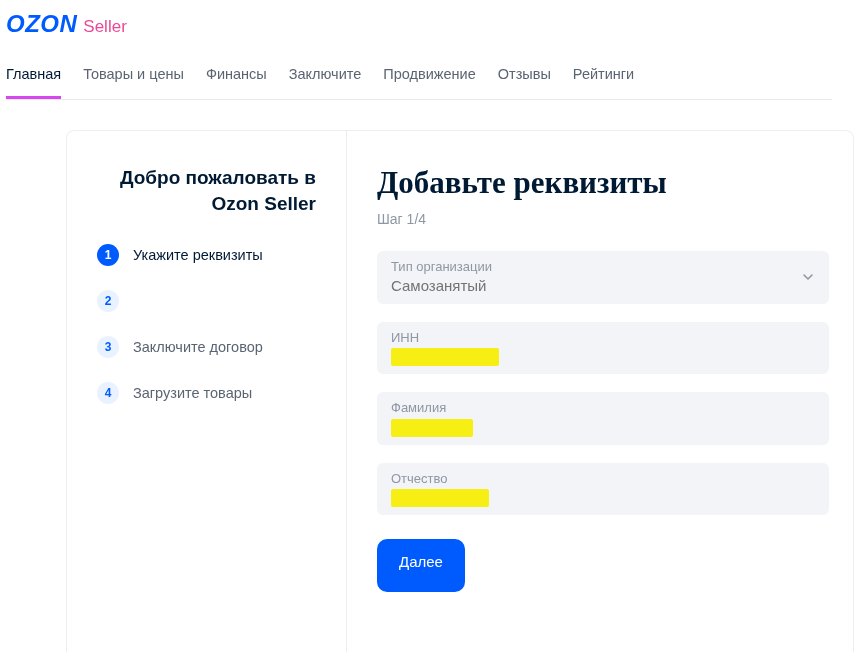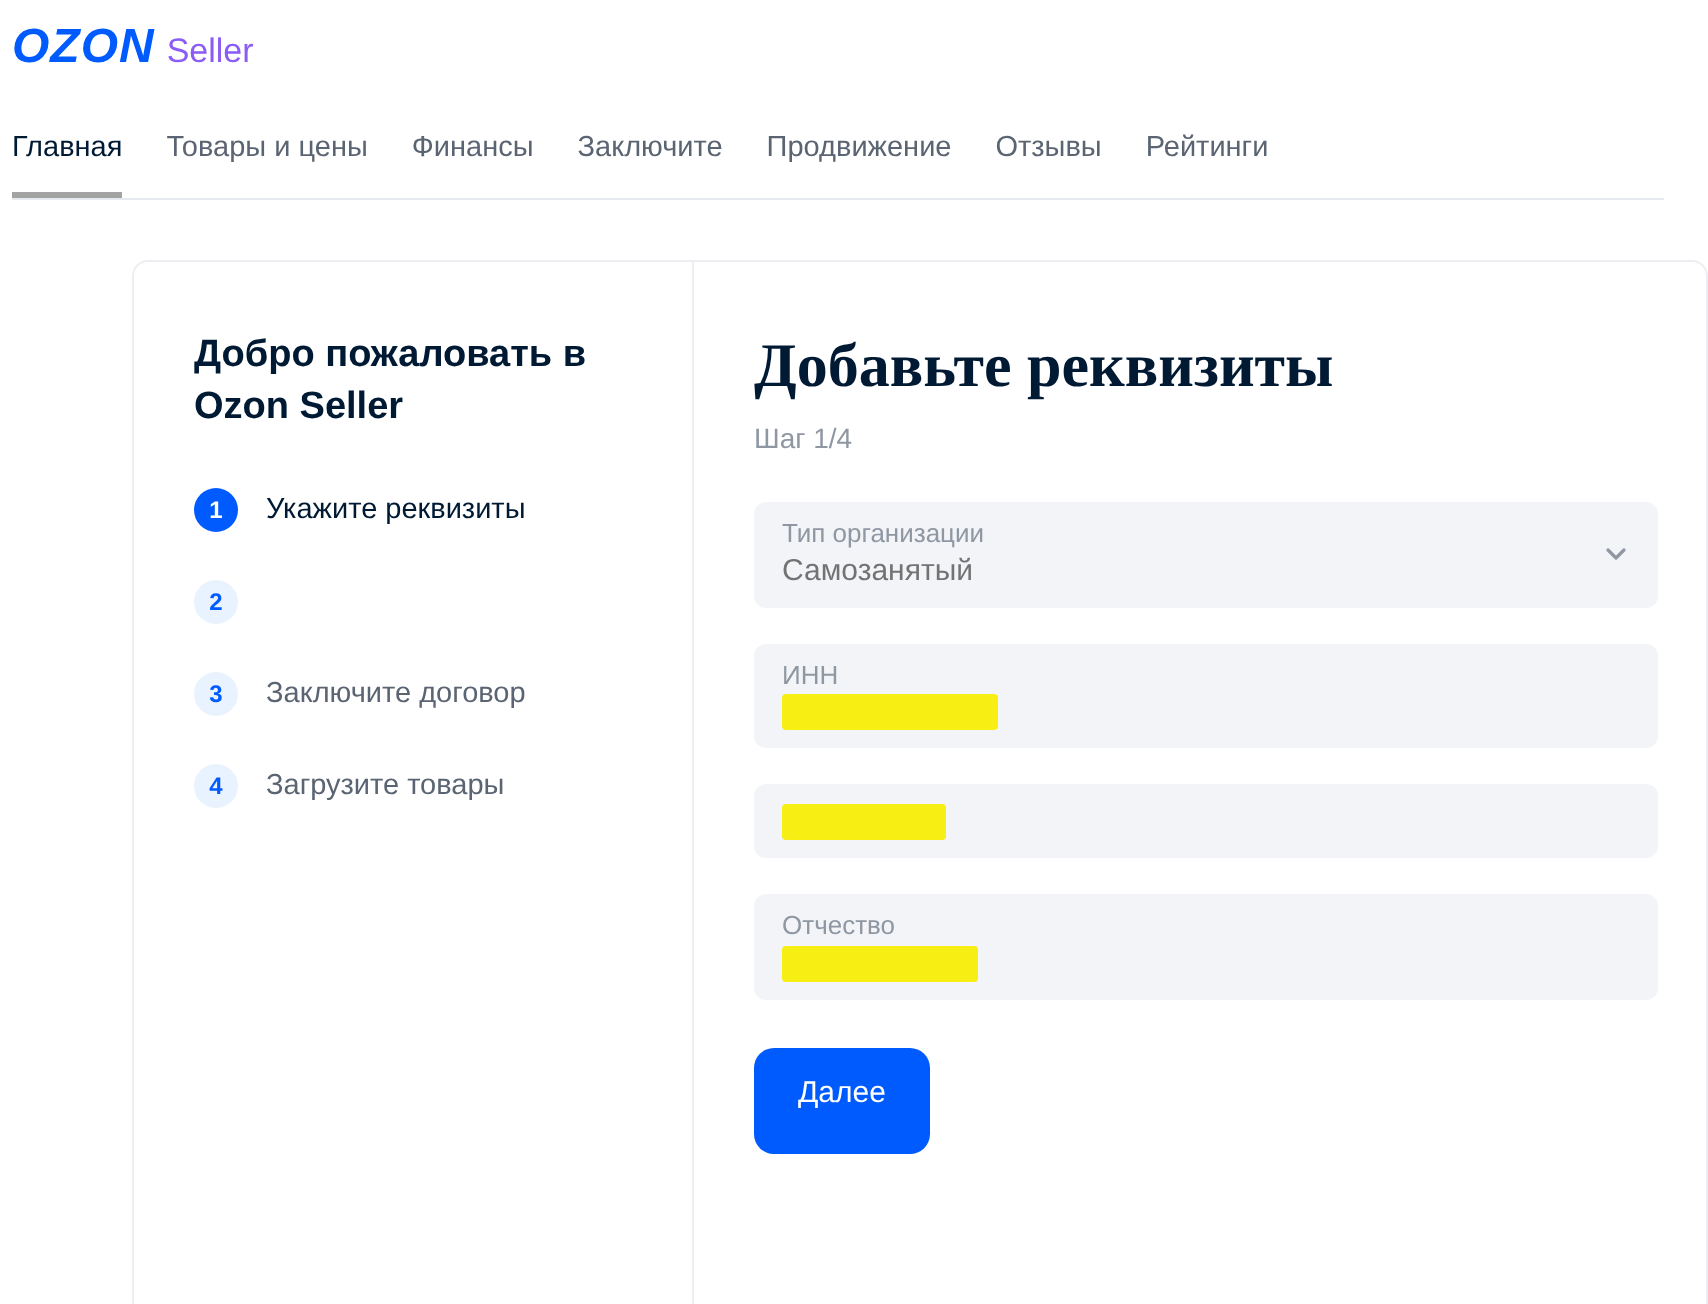--- a/index.html
+++ b/index.html
@@ -22,59 +22,60 @@
   }
   .logo-ozon {
     font-weight: 800;
     font-size: 24px;
     color: #005bff;
     letter-spacing: 0.5px;
     font-style: italic;
   }
   .logo-seller {
     font-size: 17px;
-    color: #8b5cf6;
+    color: #ec4899;
     font-weight: 500;
   }
   .nav {
     display: flex;
     gap: 22px;
     border-bottom: 1px solid #e6e9ed;
     padding: 6px 0 0 0;
   }
   .nav-item {
     font-size: 14.5px;
     color: #5a6472;
     padding: 10px 0 14px 0;
     cursor: pointer;
     border-bottom: 3px solid transparent;
   }
   .nav-item.active {
     color: #001a34;
-    border-bottom: 3px solid #a3a3a3;
+    border-bottom: 3px solid #d946ef;
   }
   .content {
     display: flex;
     margin: 30px 0 0 66px;
     border: 1px solid #eceef1;
     border-radius: 8px;
     height: 560px;
     background: #fff;
   }
   .sidebar {
     width: 285px;
     padding: 34px 30px;
     border-right: 1px solid #eceef1;
   }
   .sidebar-title {
     font-size: 19px;
     font-weight: 700;
     line-height: 1.35;
     color: #001a34;
     margin-bottom: 28px;
+    text-align: right;
   }
   .steps { list-style: none; }
   .step {
     display: flex;
     align-items: center;
     gap: 14px;
     margin-bottom: 24px;
   }
   .step-num {
     width: 22px;
@@ -212,20 +213,21 @@
           </svg>
       </span>
     </div>
 
     <div class="field">
       <div class="field-label">ИНН</div>
       <div class="field-value"><span class="redact" style="width:108px"></span></div>
     </div>
 
     <div class="field">
+      <div class="field-label">Фамилия</div>
       <div class="field-value"><span class="redact" style="width:82px"></span></div>
     </div>
 
 
     <div class="field">
       <div class="field-label">Отчество</div>
       <div class="field-value"><span class="redact" style="width:98px"></span></div>
     </div>
 
     <button class="btn-next">Далее</button>

